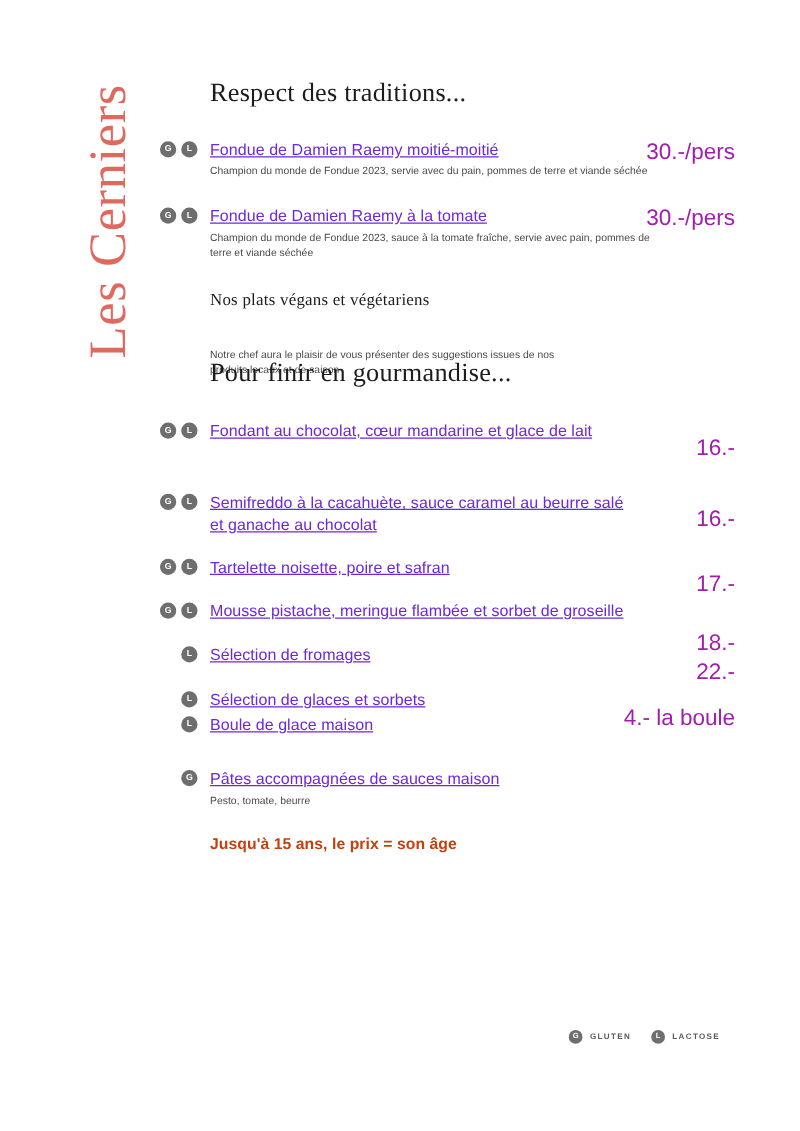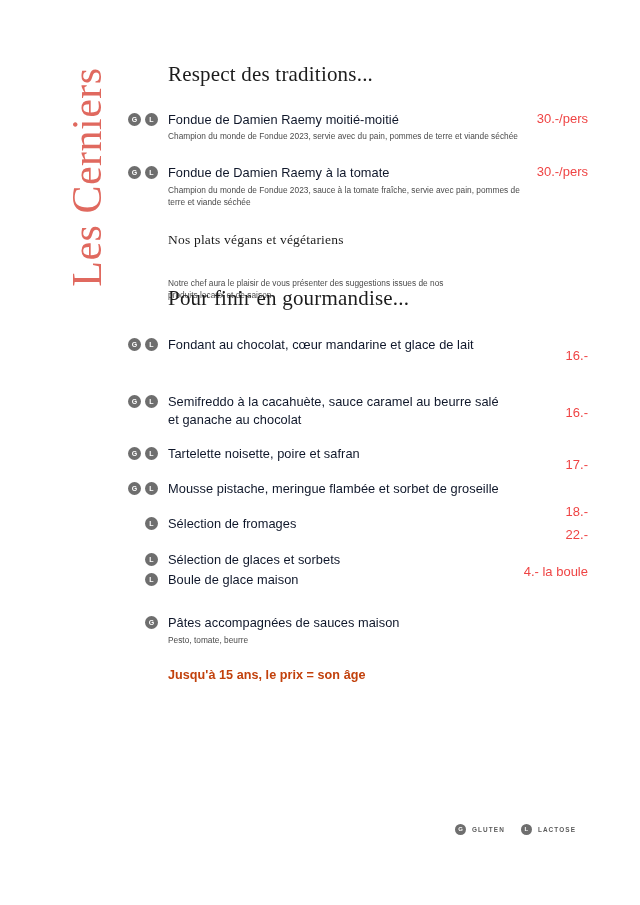--- a/index.html
+++ b/index.html
@@ -65,39 +65,40 @@
     text-align:center;
     letter-spacing:0;
   }
   .badge.slot1 { left:0px; }
   .badge.slot2 { left:17px; }
 
   .row-body { margin-left:40px; padding-right:0; }
 
   .item-name {
     font-size:12.8px;
-    color:#0f172a;
+    color:#6d28d9;
     line-height:1.35;
     letter-spacing:0.05px;
     max-width:352px;
+    text-decoration:underline;
   }
   .item-desc {
     font-size:8.3px;
     color:#4a4a4a;
     line-height:1.45;
     margin-top:2px;
     max-width:360px;
     letter-spacing:0.02px;
   }
 
   .price {
     position:absolute;
     right:0;
-    font-size:13px;
-    color:#ef4444;
+    font-size:18px;
+    color:#a21caf;
     white-space:nowrap;
     text-align:right;
   }
 
   .note-block { margin-left:40px; }
   .note-text {
     font-size:8.3px;
     color:#4a4a4a;
     line-height:1.5;
     letter-spacing:0.02px;

